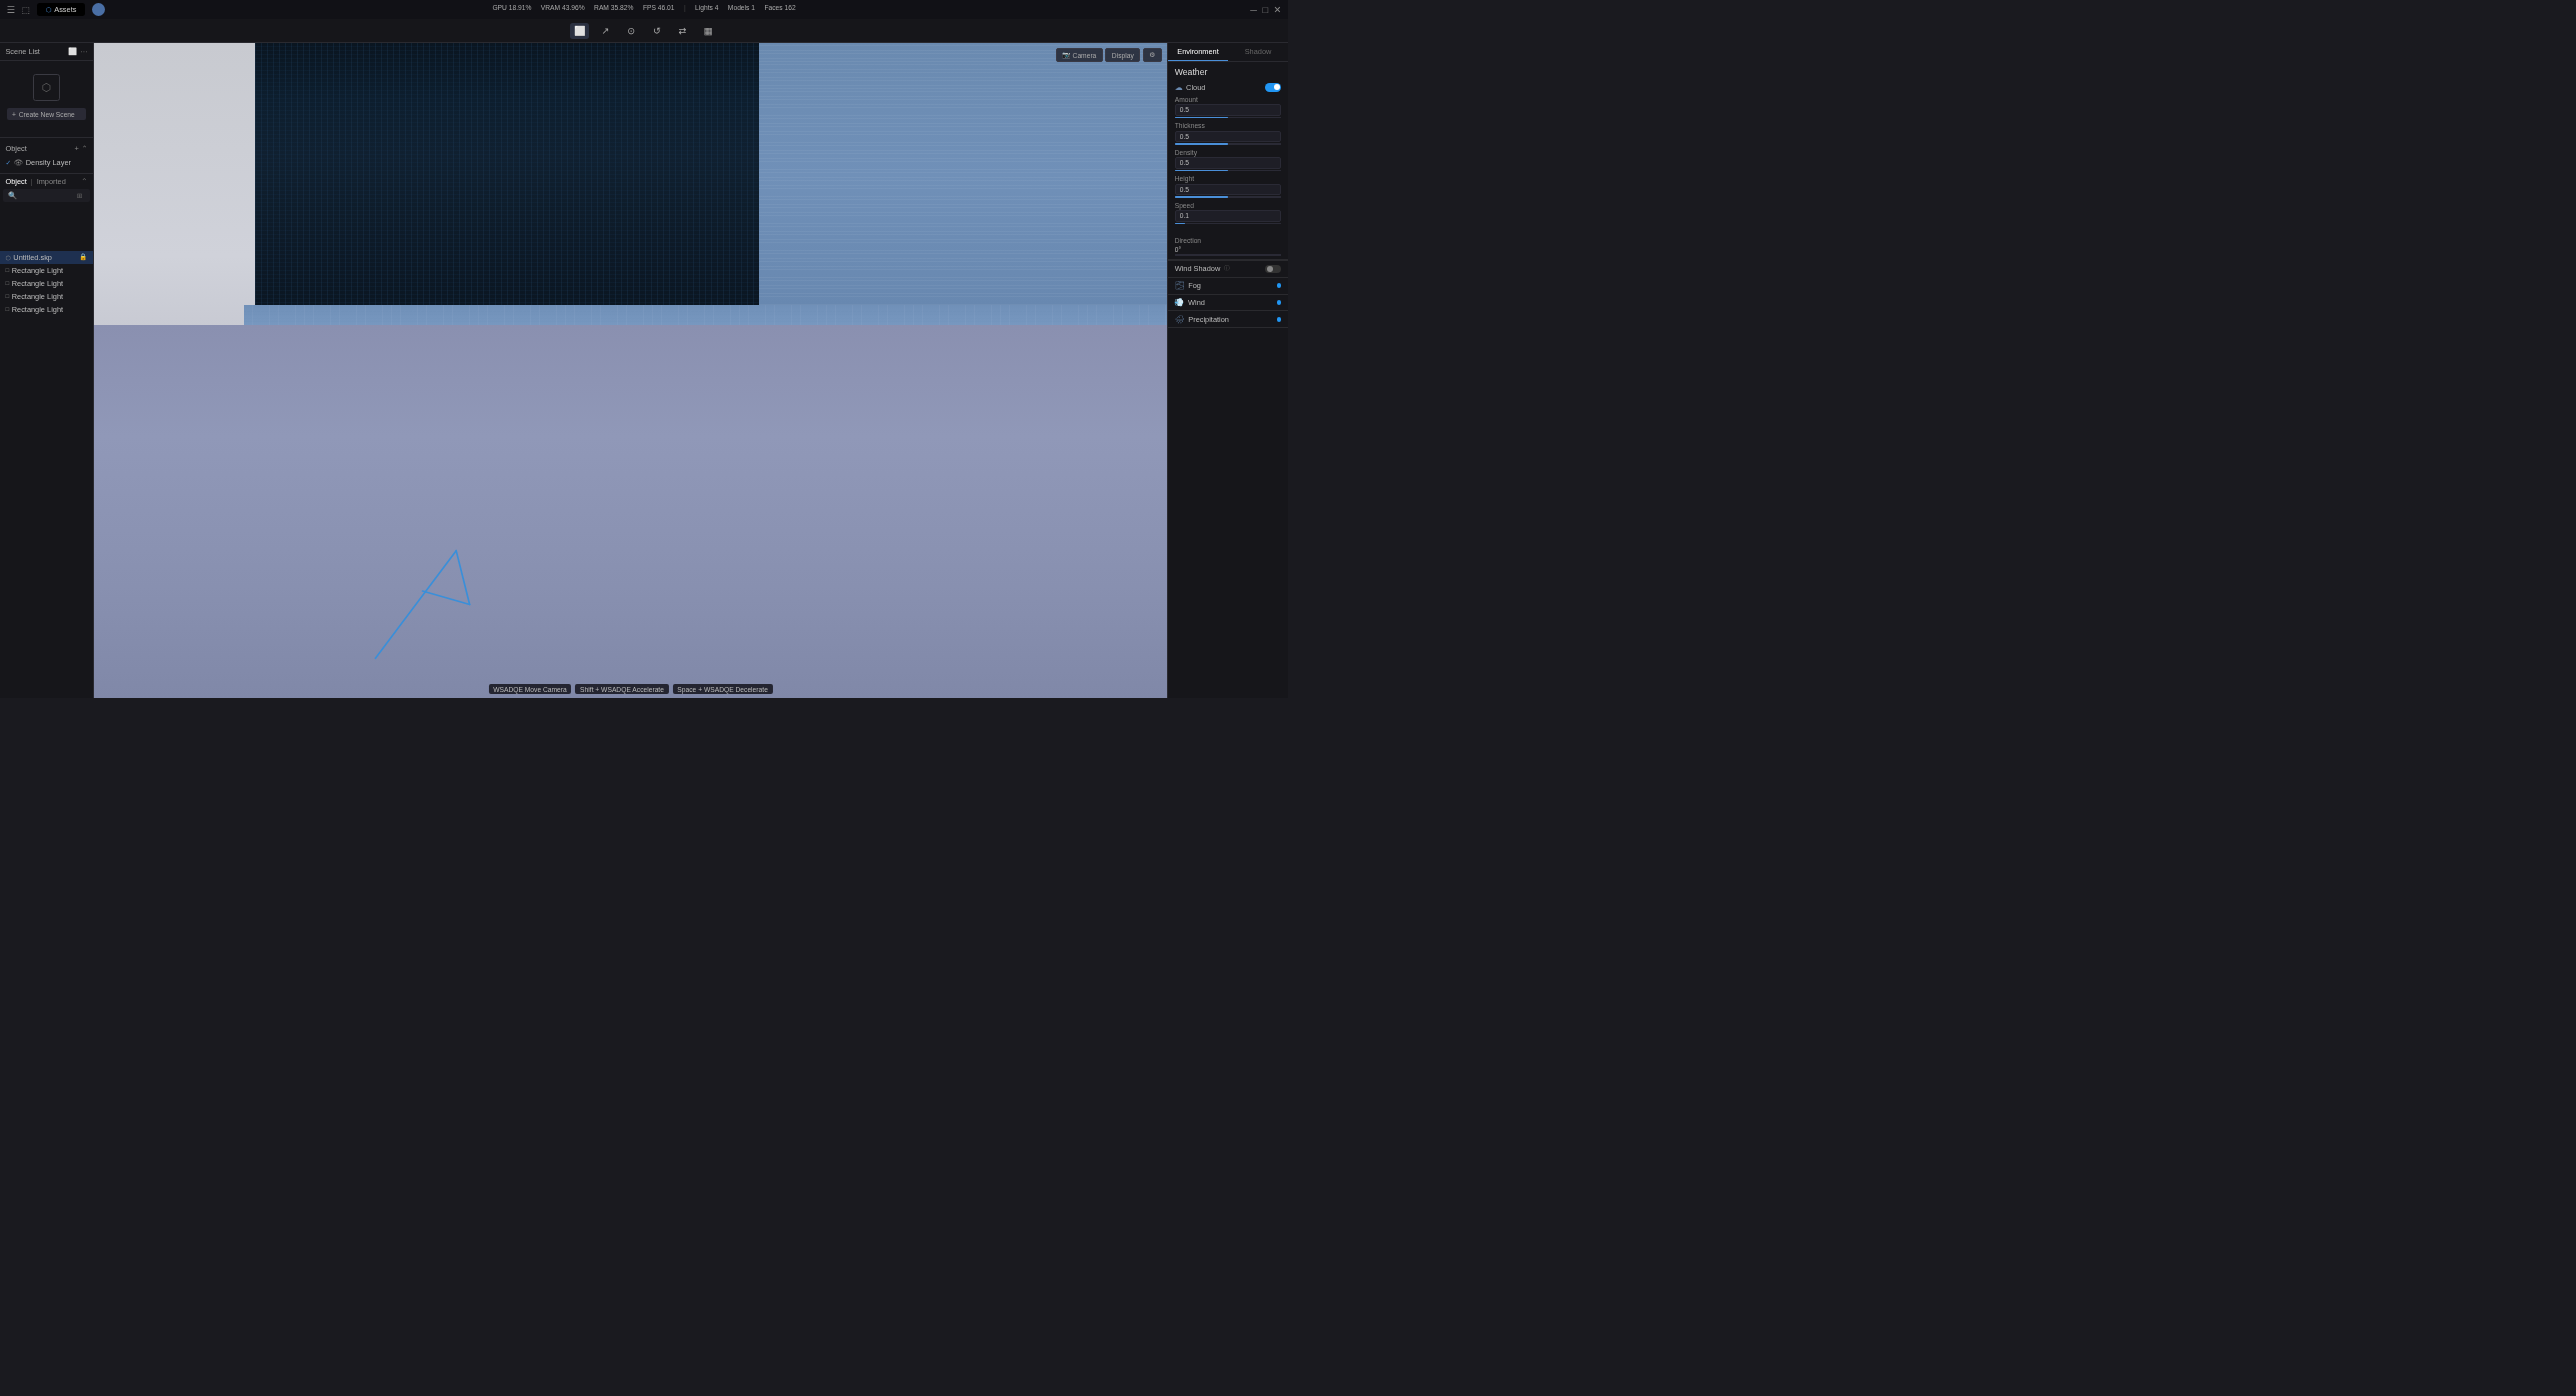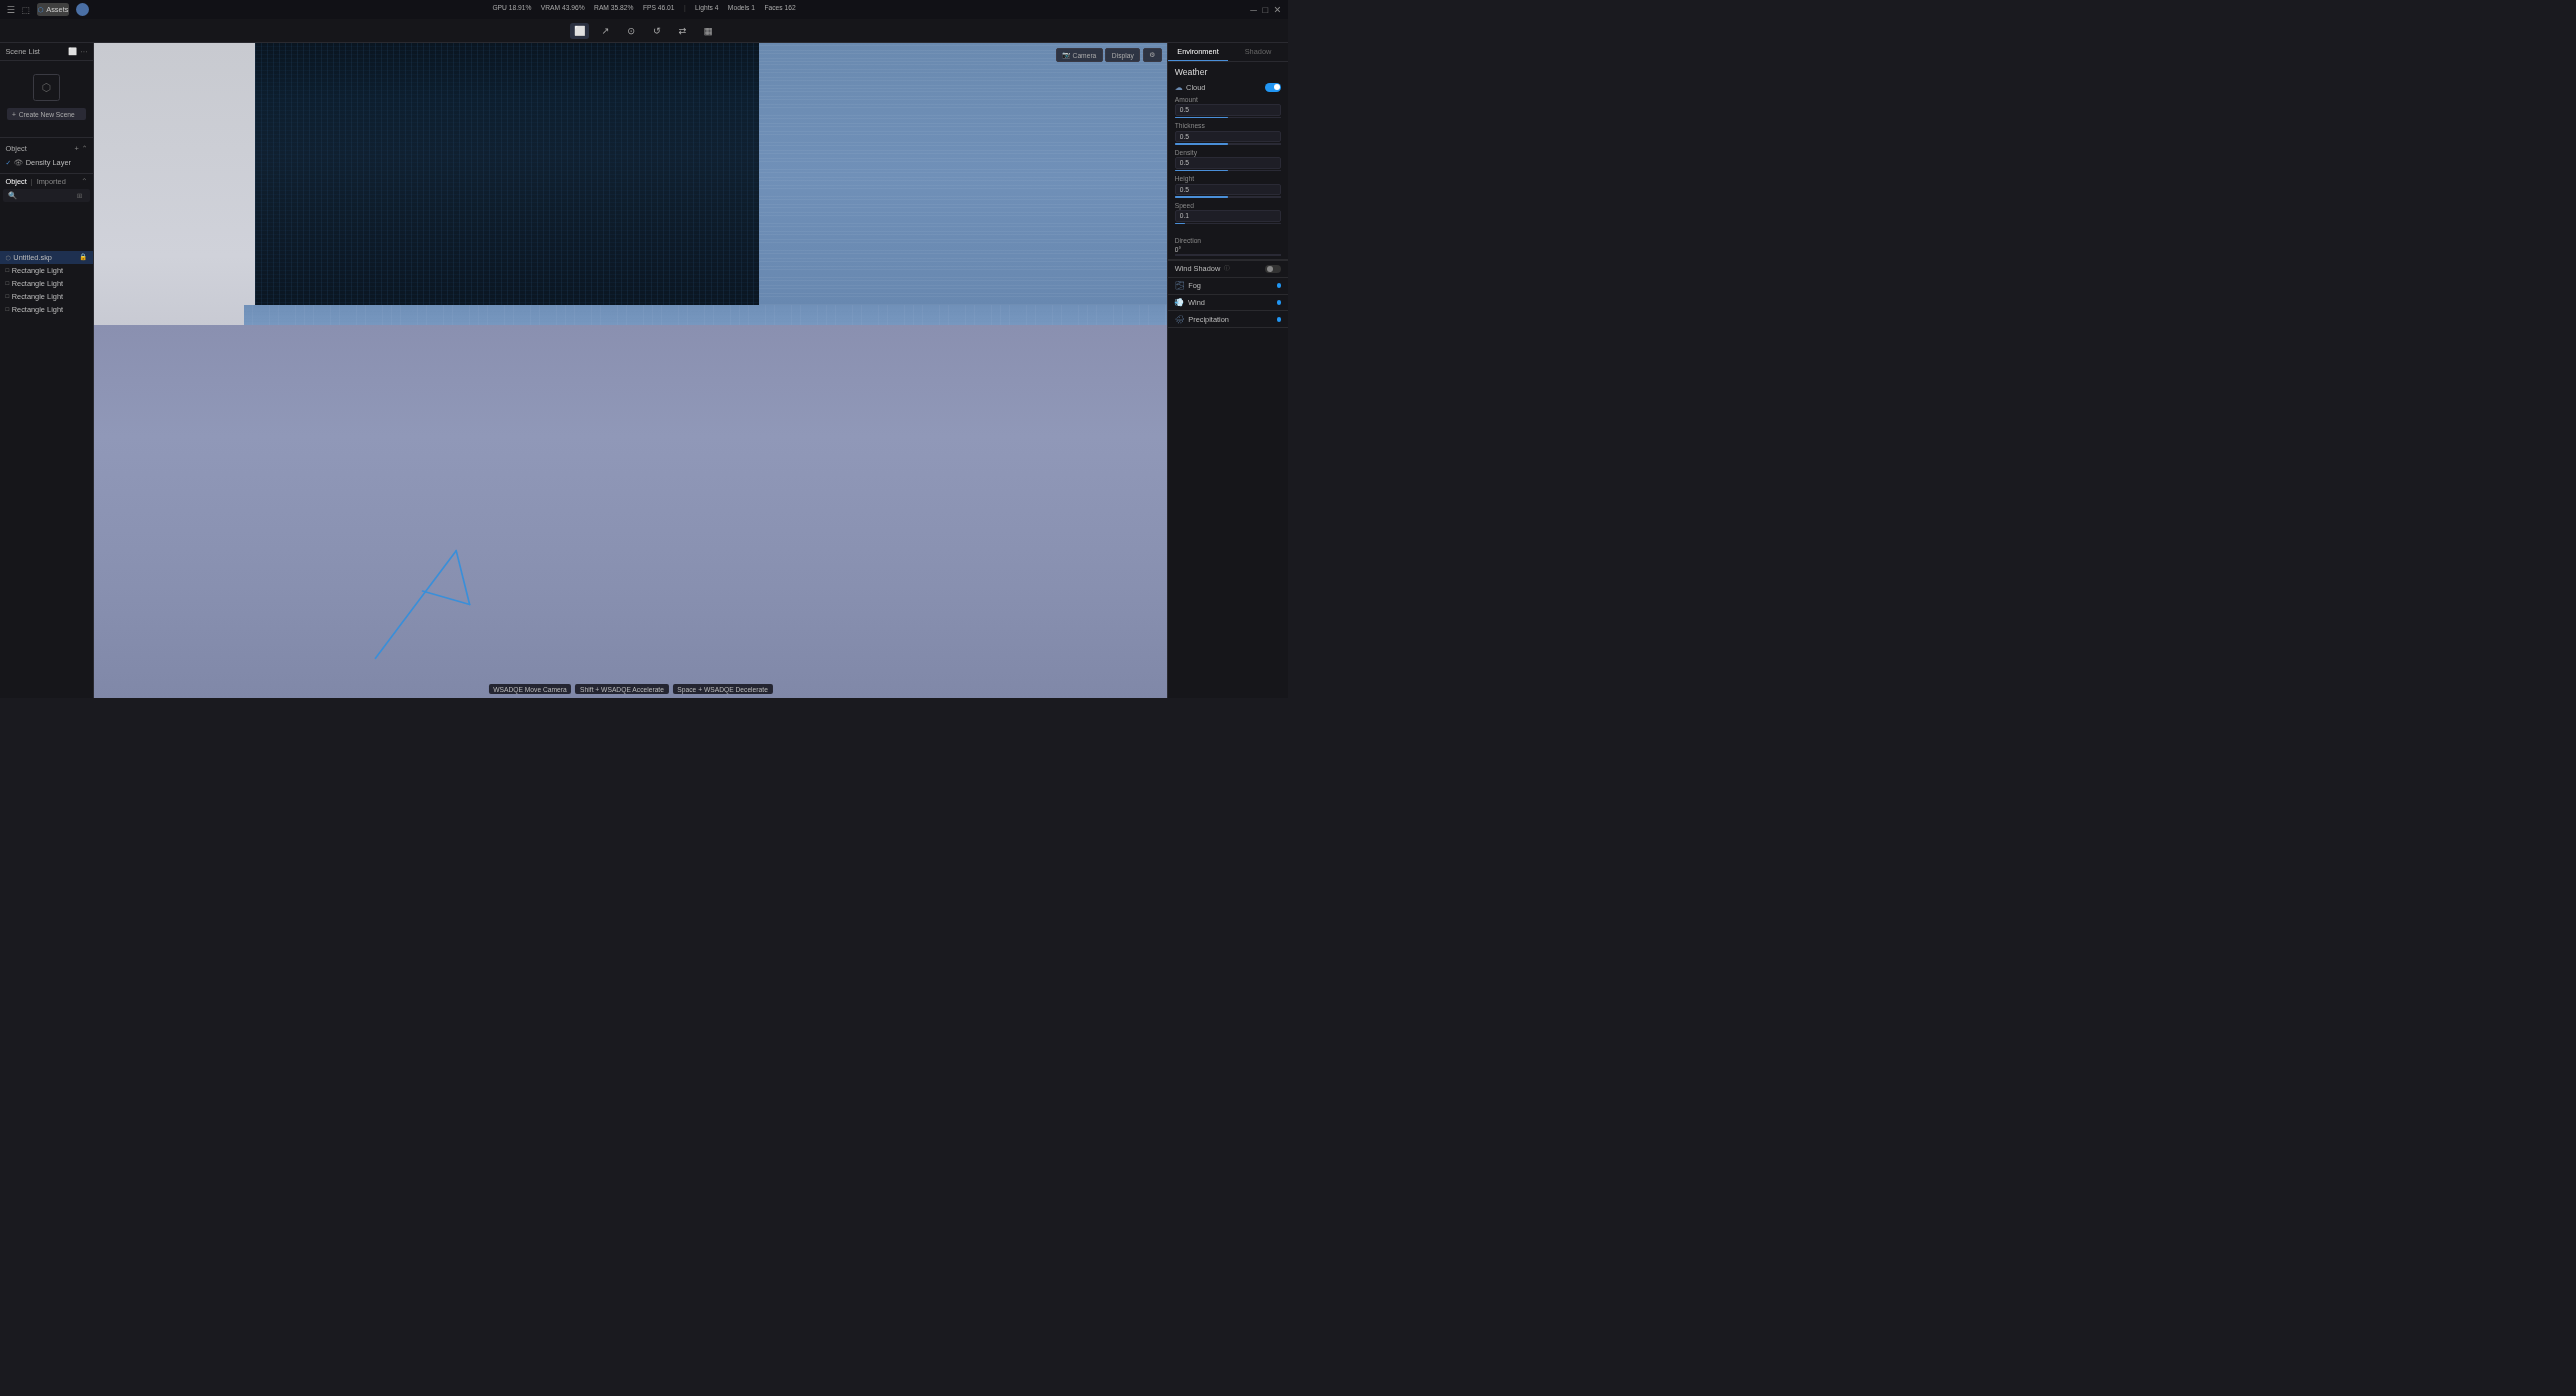--- a/index.html
+++ b/index.html
@@ -48,23 +48,23 @@
       display: flex;
       align-items: center;
       justify-content: space-between;
       padding: 0 6.7px;
       border-bottom: 0.7px solid #2a2a30;
     }
     .toolbar-left { display: flex; align-items: center; gap: 4px; }
     .toolbar-center { display: flex; align-items: center; gap: 6.7px; }
     .toolbar-right { display: flex; align-items: center; gap: 4px; }
     .assets-btn {
-      background: #404040;
+      background: #000000;
       border-radius: 2.7px;
-      padding: 2px 1px;
+      padding: 2px 9px;
       display: flex; align-items: center; gap: 2.7px;
       cursor: pointer;
       font-size: 7.4px;
       color: #ccc;
     }
     .user-avatar {
       width: 13.4px; height: 13.4px;
       border-radius: 50%;
       background: #4a6fa5;
     }

